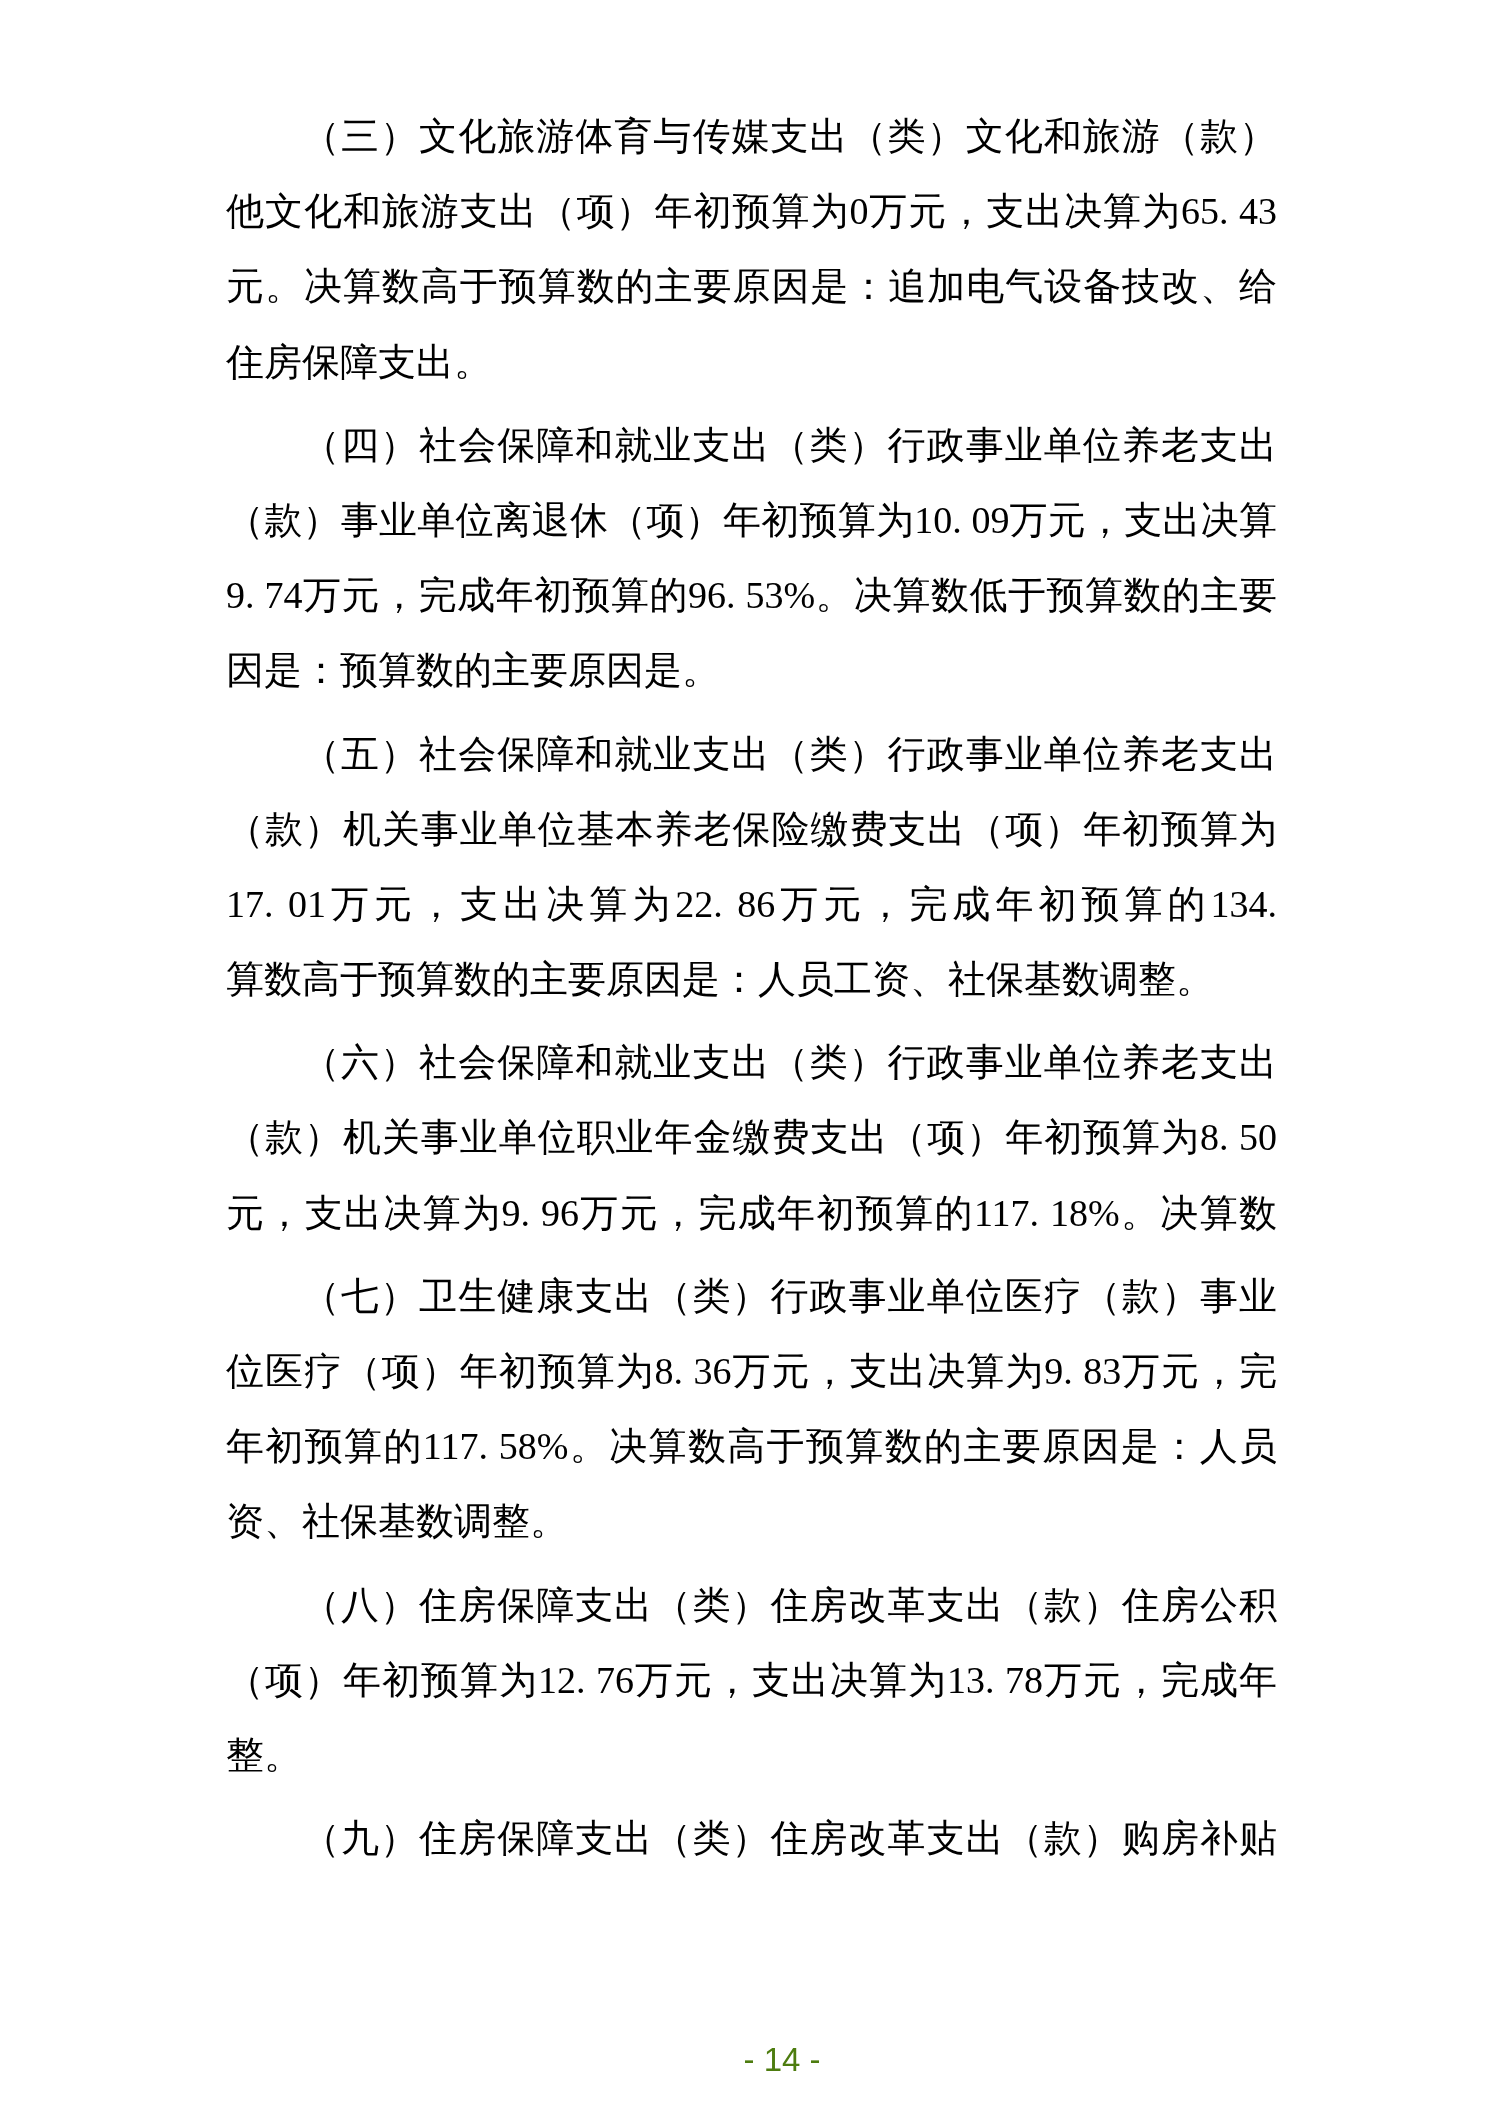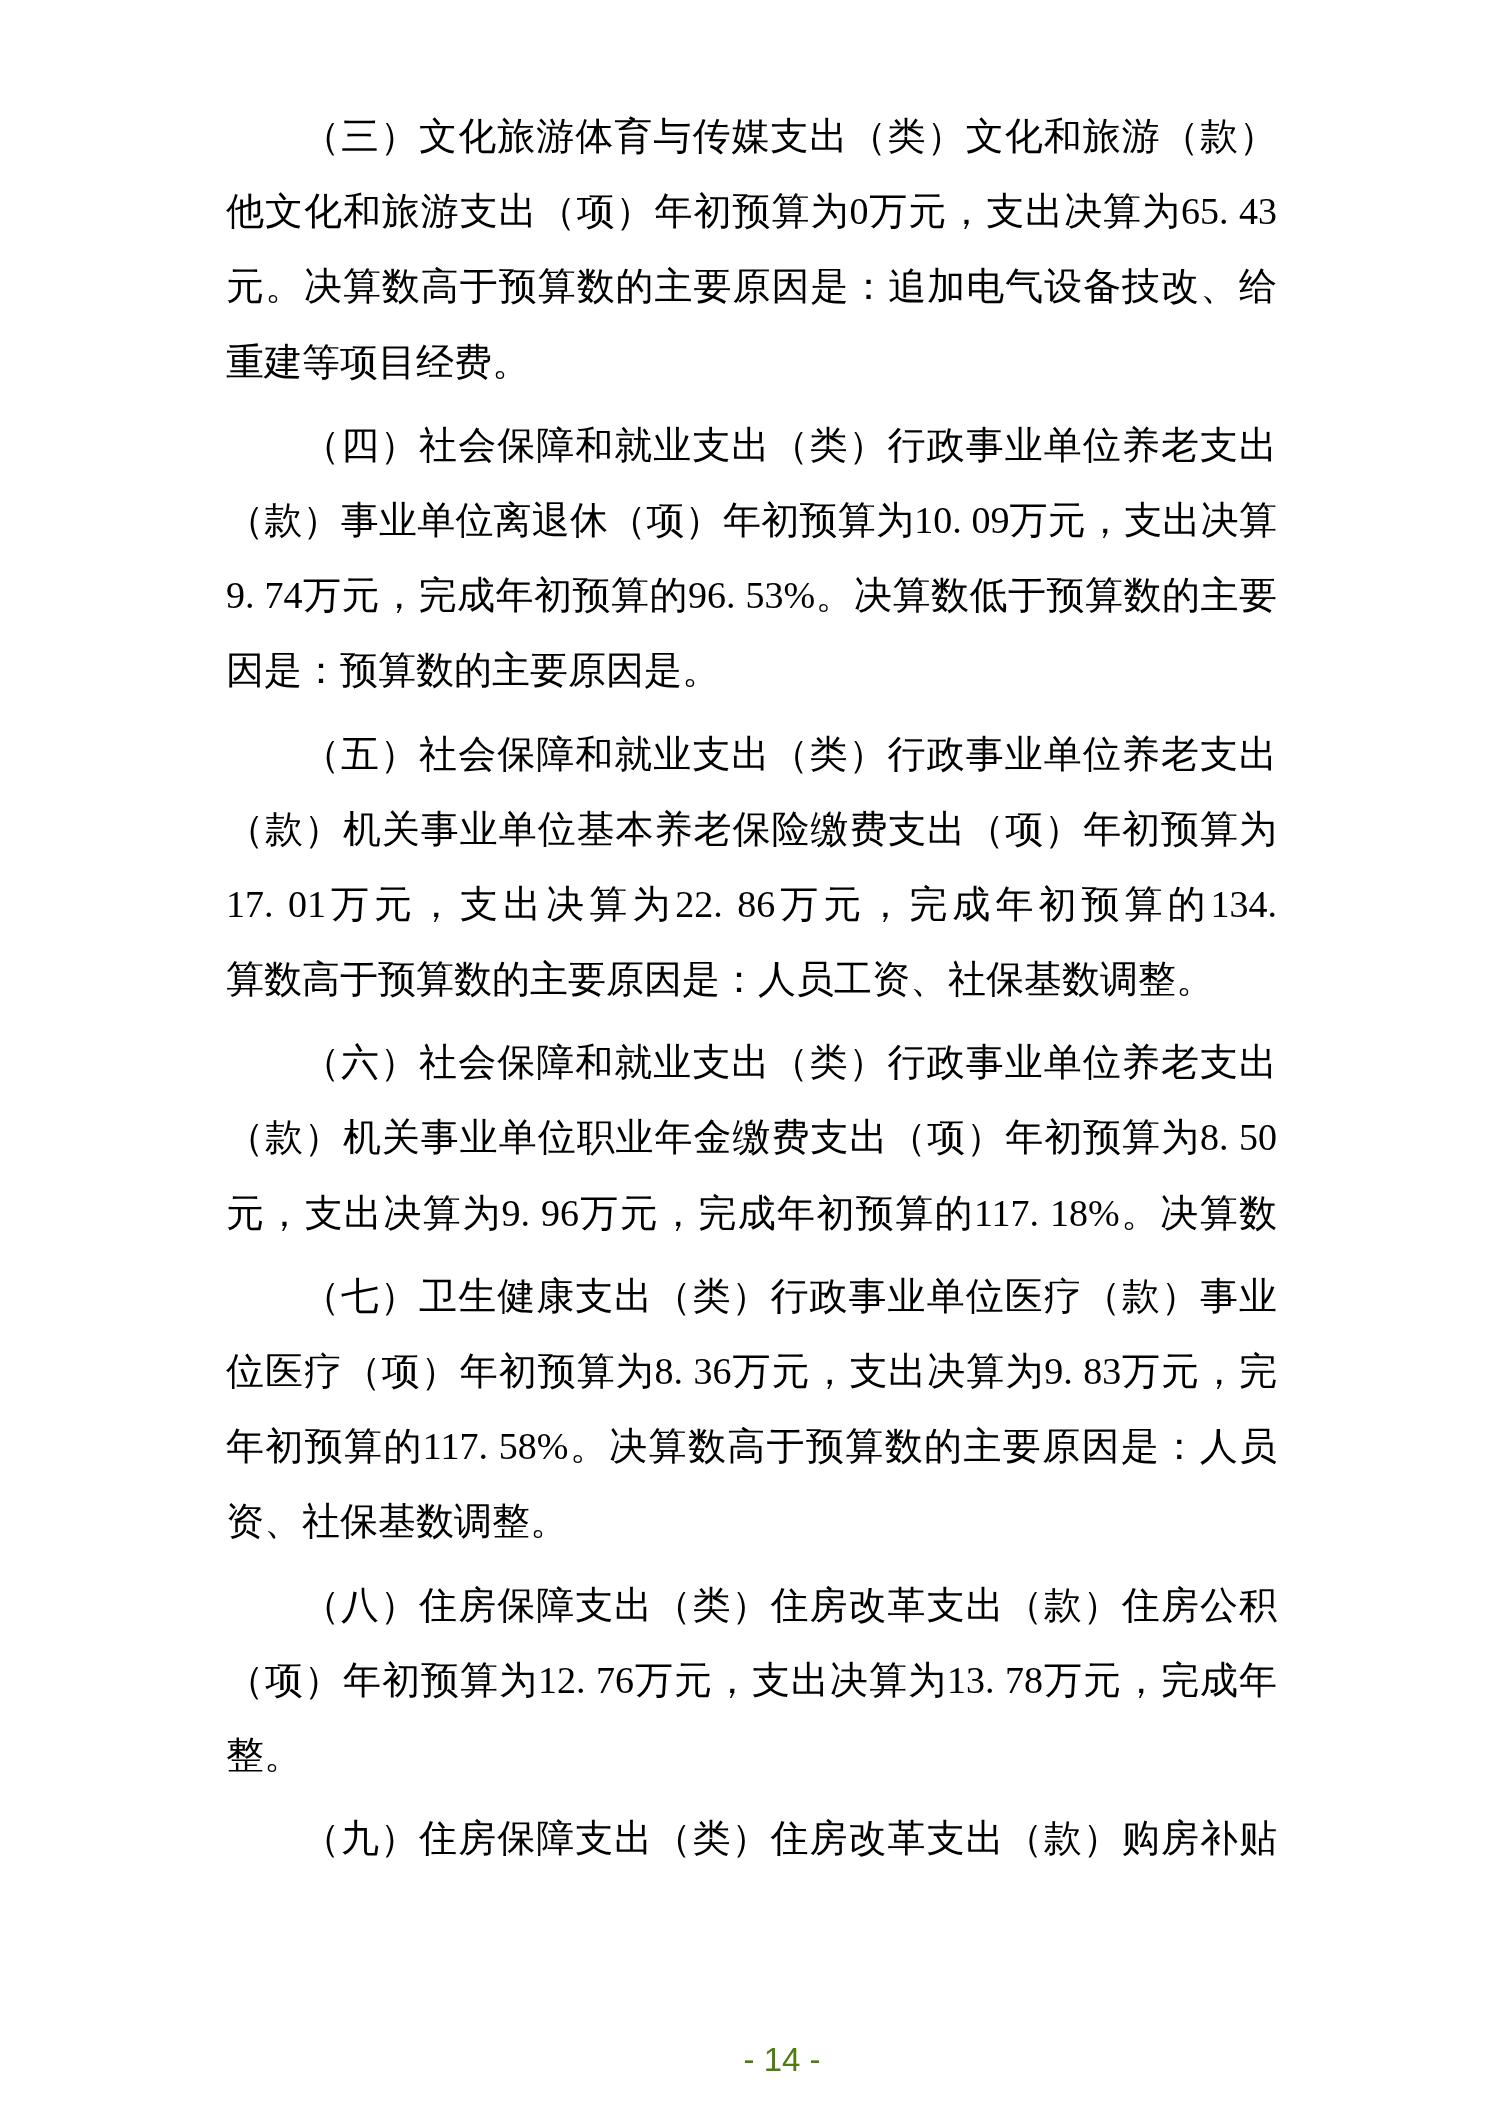--- a/index.html
+++ b/index.html
@@ -62,21 +62,21 @@
 </head>
 <body>
 
 <div class="page">
   <div class="content">
 
     <div class="para">
       <div class="line first full">（三）文化旅游体育与传媒支出（类）文化和旅游（款）其</div>
       <div class="line full">他文化和旅游支出（项）年初预算为0万元，支出决算为65. 43万</div>
       <div class="line full">元。决算数高于预算数的主要原因是：追加电气设备技改、给水</div>
-      <div class="line end">重建等项目经费。</div>
+      <div class="line end">住房保障支出。</div>
     </div>
 
     <div class="para">
       <div class="line first full">（四）社会保障和就业支出（类）行政事业单位养老支出</div>
       <div class="line full">（款）事业单位离退休（项）年初预算为10. 09万元，支出决算为</div>
       <div class="line full">9. 74万元，完成年初预算的96. 53%。决算数低于预算数的主要原</div>
       <div class="line end">因是：预算数的主要原因是。</div>
     </div>
 
     <div class="para">

